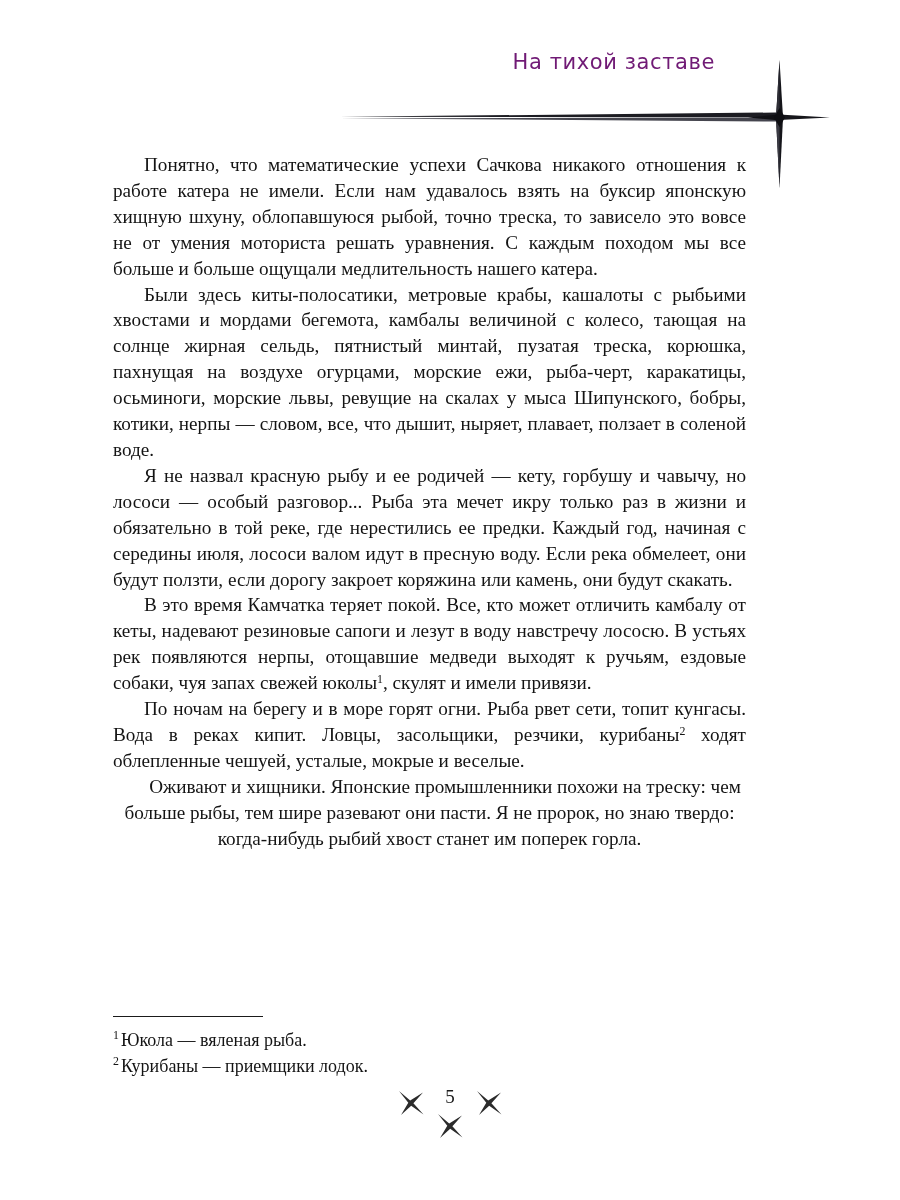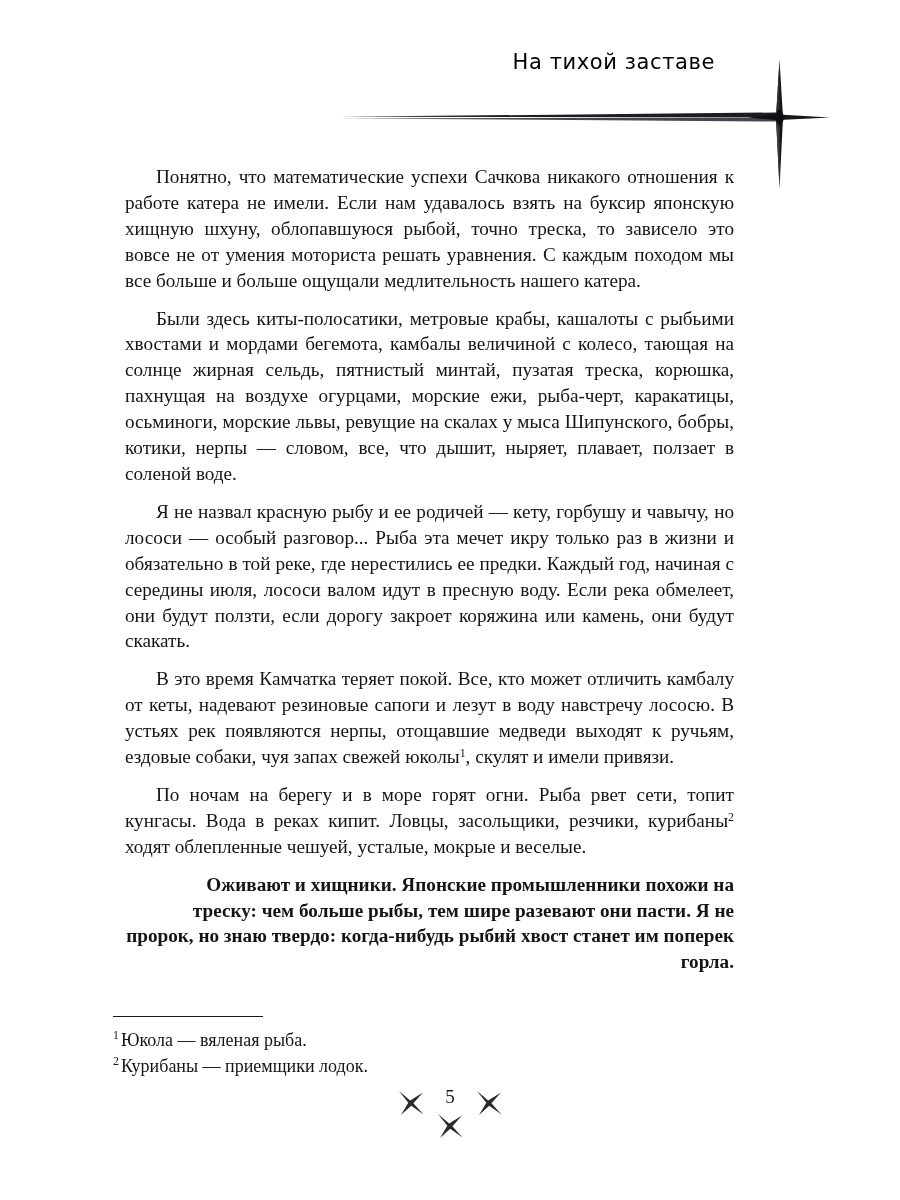--- a/index.html
+++ b/index.html
@@ -28,21 +28,21 @@
     position: absolute;
     left: 113px;
     top: 52px;
     width: 632px;
     text-align: right;
     padding-right: 30px;
     box-sizing: border-box;
     font-family: "DejaVu Sans", "Liberation Sans", sans-serif;
     font-size: 21px;
     letter-spacing: 0.6px;
-    color: #000000;
+    color: #701a75;
     font-weight: 400;
     line-height: 1;
     white-space: nowrap;
   }
 
   
   .header-ornament {
     position: absolute;
     left: 330px;
     top: 58px;
@@ -58,25 +58,25 @@
     left: 113px;
     top: 152px;
     width: 633px;
     font-size: 19.2px;
     line-height: 25.9px;
     text-align: justify;
     text-justify: inter-word;
     color: #141414;
   }
   .body-text p {
-    margin: 12px;
+    margin: 0;
     text-indent: 31px;
     hyphens: manual;
   }
-  .body-text p:last-child { text-align: right; font-weight: bold; }
+  .body-text p:last-child { text-align: center; }
 
   sup.fn {
     font-size: 0.62em;
     vertical-align: 0.52em;
     line-height: 0;
   }
 
   
   .footnotes {
     position: absolute;

